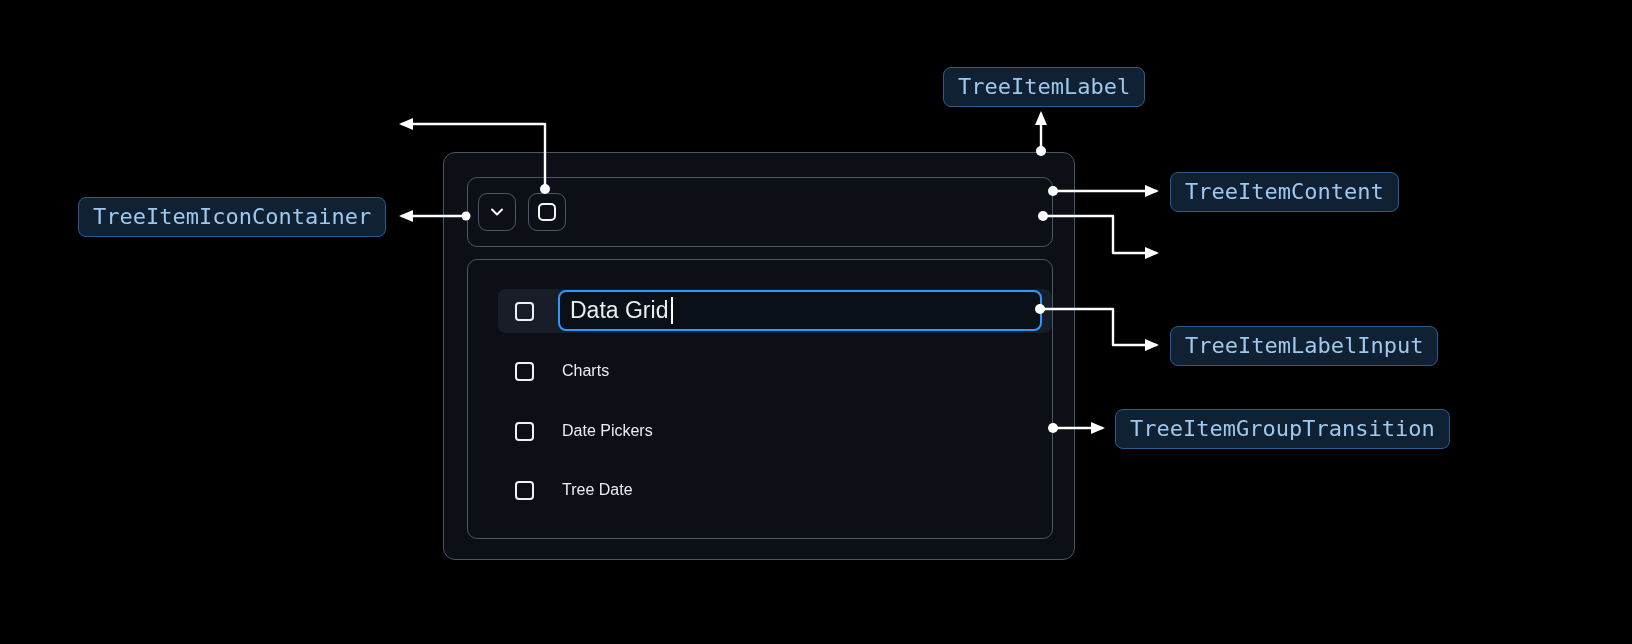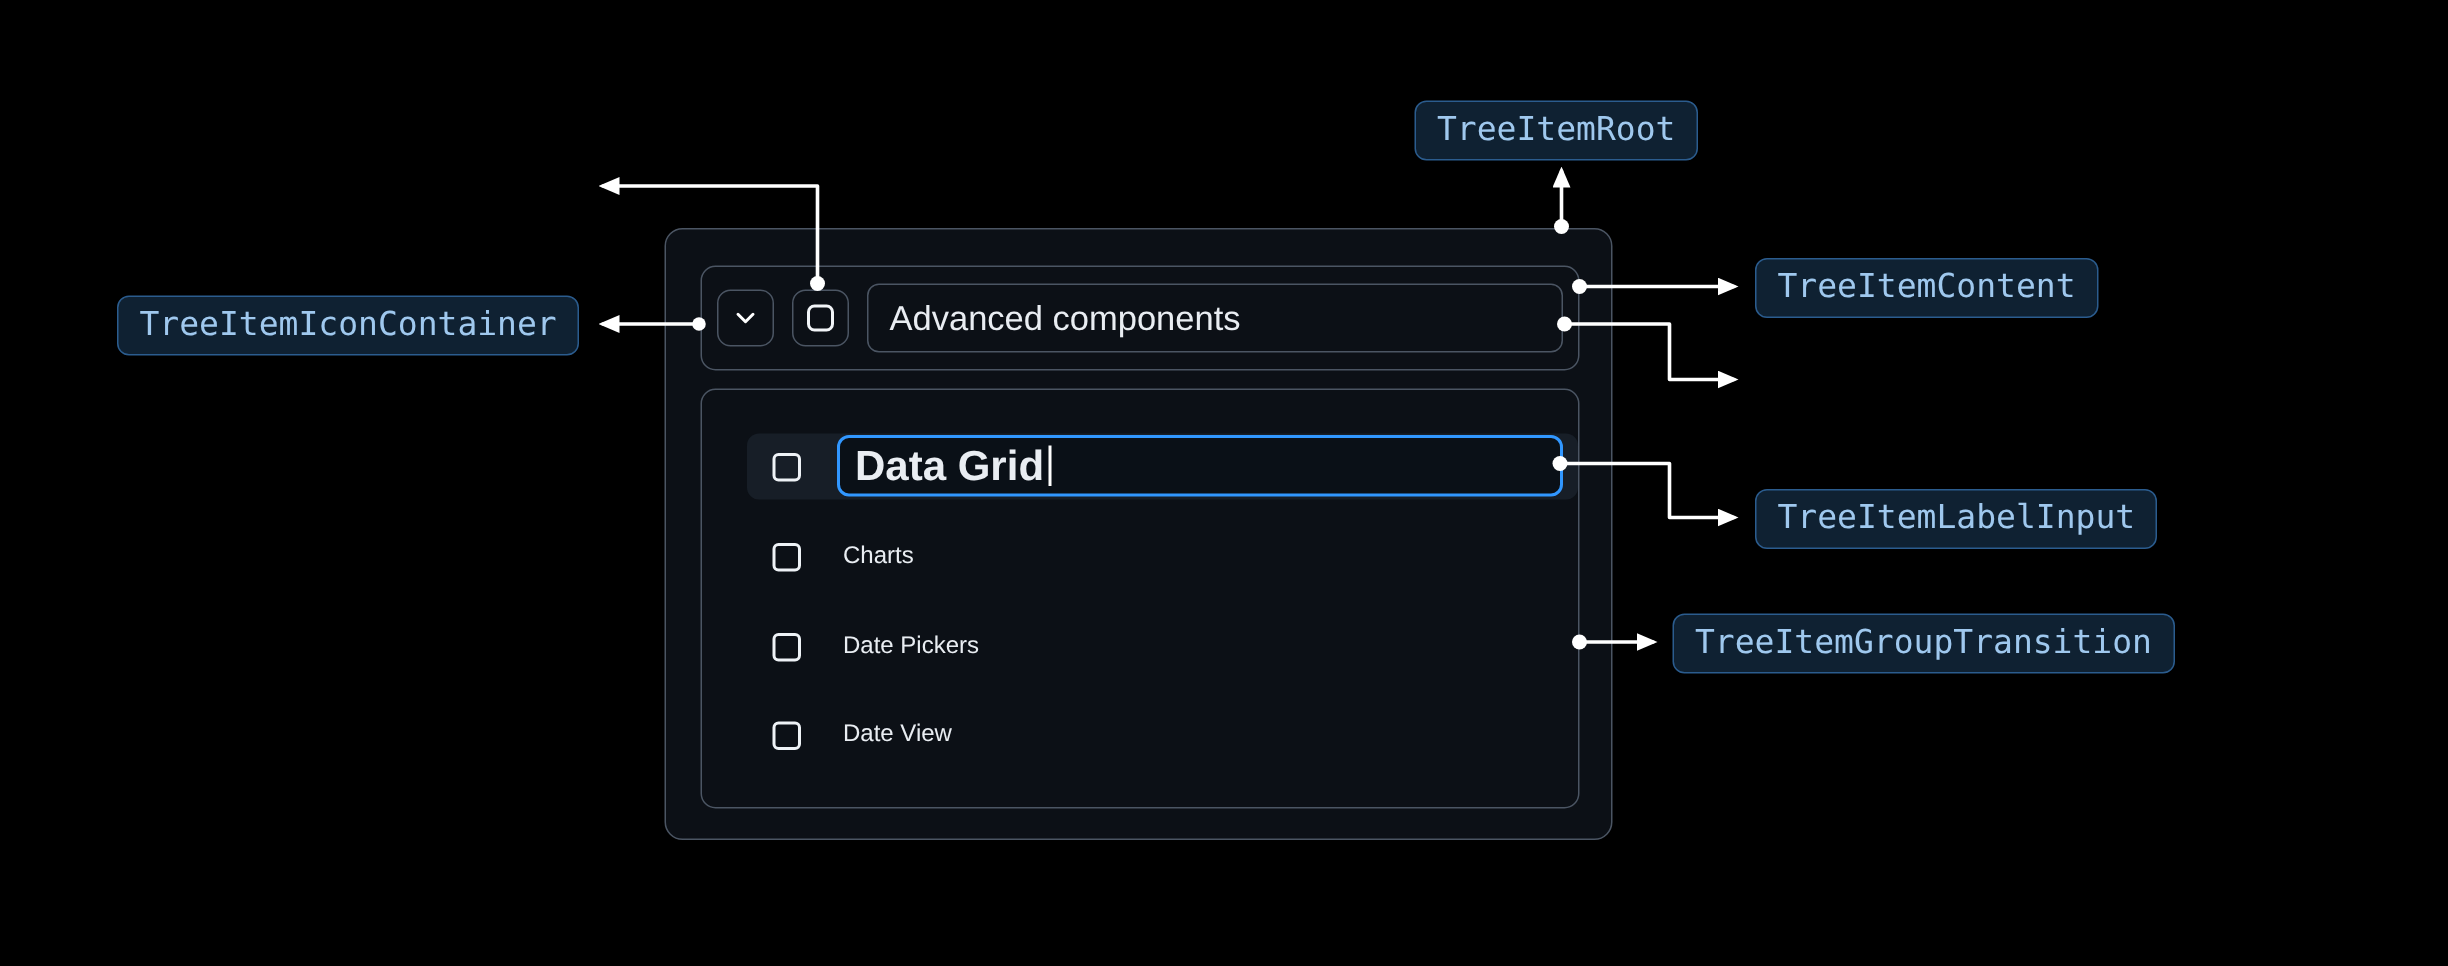--- a/index.html
+++ b/index.html
@@ -42,21 +42,21 @@
   .tree-row.editing{background:#171e27;}
   .cb-sm{
     width:19px;height:19px;border:2px solid #eef2f6;border-radius:4px;
     margin-left:17px;flex:none;display:block;
   }
   .row-label{margin-left:28px;color:#e9edf2;font-size:16px;}
   .label-input{
     position:absolute;left:60px;top:1px;width:484px;height:41px;
     border:2px solid #3197ff;border-radius:8px;background:#0a1017;
     display:flex;align-items:center;padding-left:10px;
-    color:#e9edf2;font-size:28px;font-weight:bold;
+    color:#e9edf2;font-size:23px;
   }
   .caret{
     display:inline-block;width:2px;height:27px;background:#fff;margin-left:3px;
     animation:blink 1.1s step-end infinite;
   }
   @keyframes blink{0%,49%{opacity:1}50%,100%{opacity:0}}
 
   
   .chip{
     position:absolute;z-index:2;white-space:nowrap;
@@ -79,23 +79,20 @@
 
     <div class="content-row">
       <div class="icon-box">
         <svg width="20" height="20" viewBox="0 0 24 24">
           <path d="M6 9 L12 15 L18 9" stroke="#fff" stroke-width="2.4" fill="none" stroke-linecap="round" stroke-linejoin="round"></path>
         </svg>
       </div>
       <div class="icon-box">
         <span class="cb-glyph"></span>
       </div>
-      <div class="label-box">
-        <span>Advanced components</span>
-      </div>
     </div>
 
     <div class="group-box">
 
       <div class="tree-row editing" style="top:29px">
         <span class="cb-sm"></span>
         <div class="label-input">
           <span>Data Grid</span>
             <span class="caret"></span>
         </div>
@@ -106,27 +103,27 @@
         <span class="row-label">Charts</span>
       </div>
 
       <div class="tree-row" style="top:149px">
         <span class="cb-sm"></span>
         <span class="row-label">Date Pickers</span>
       </div>
 
       <div class="tree-row" style="top:208px">
         <span class="cb-sm"></span>
-        <span class="row-label">Date View</span>
+        <span class="row-label">Tree Date</span>
       </div>
 
     </div>
   </div>
 
-  <div class="chip" style="left:943px;top:67px">TreeItemRoot</div>
+  <div class="chip" style="left:943px;top:67px">TreeItemLabel</div>
   <div class="chip" style="left:78px;top:197px">TreeItemIconContainer</div>
   <div class="chip" style="left:1170px;top:172px">TreeItemContent</div>
   <div class="chip" style="left:1170px;top:326px">TreeItemLabelInput</div>
   <div class="chip" style="left:1115px;top:409px">TreeItemGroupTransition</div>
 
   <svg class="overlay" width="1632" height="644">
     <defs>
       <marker id="ah" viewBox="0 0 14 12" markerWidth="14" markerHeight="12" refX="11" refY="6" orient="auto" markerUnits="userSpaceOnUse">
         <path d="M0 0 L14 6 L0 12 Z" fill="#fff"></path>
       </marker>

